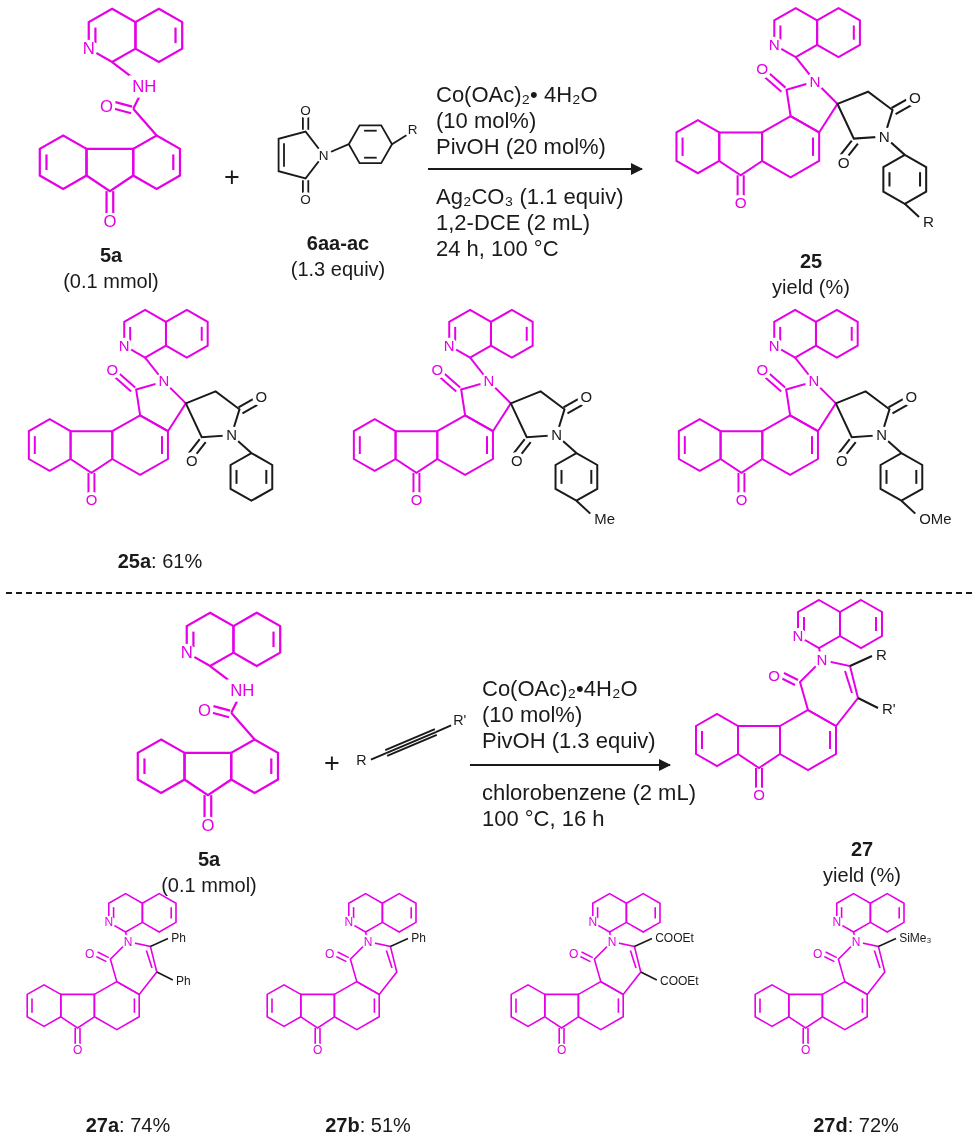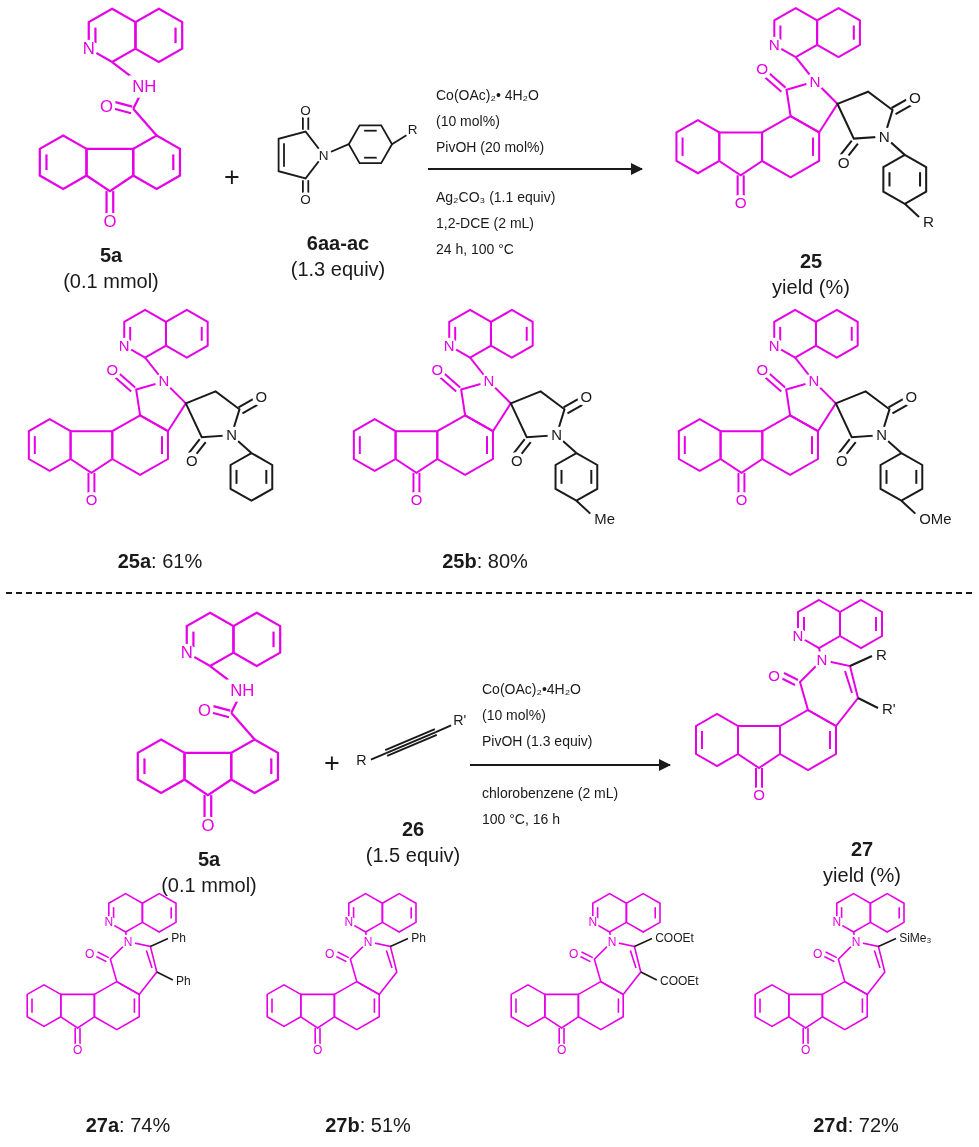--- a/index.html
+++ b/index.html
@@ -2,21 +2,21 @@
 <html><head>
 <meta charset="utf-8">
 <style>
   html,body { margin:0; padding:0; background:#ffffff; }
   #canvas {
     position:relative; width:979px; height:1147px; background:#ffffff;
     font-family:"Liberation Sans", sans-serif; color:#1a1a1a; overflow:hidden;
   }
   .struct { position:absolute; }
   svg text { font-family:"Liberation Sans", sans-serif; font-size:15px; }
-  .cond { position:absolute; font-size:14px; line-height:26px; white-space:nowrap; }
+  .cond { position:absolute; font-size:22px; line-height:26px; white-space:nowrap; }
   .cap  { position:absolute; text-align:center; font-size:20px; line-height:26px; }
   .cap b { font-weight:bold; }
   .plus { position:absolute; font-size:27px; line-height:27px; }
   .arrow { position:absolute; height:2px; background:#1a1a1a; }
   .arrow::after {
     content:""; position:absolute; right:-1px; top:-5px; width:0; height:0;
     border-left:12px solid #1a1a1a; border-top:6px solid transparent; border-bottom:6px solid transparent;
   }
   .divider { position:absolute; border-top:2px dashed #1a1a1a; }
 </style>
@@ -223,23 +223,20 @@
     <circle cx="228" cy="132" r="9" fill="#ffffff"></circle>
     <text x="120" y="47" text-anchor="middle" fill="#e600e6">N</text>
     <text x="160" y="83" text-anchor="middle" fill="#e600e6">N</text>
     <text x="108" y="71" text-anchor="middle" fill="#e600e6">O</text>
     <text x="87" y="202" text-anchor="middle" fill="#e600e6">O</text>
     <text x="258" y="99" text-anchor="middle" fill="#1a1a1a">O</text>
     <text x="188" y="163" text-anchor="middle" fill="#1a1a1a">O</text>
     <text x="228" y="137" text-anchor="middle" fill="#1a1a1a">N</text>
     <text x="266" y="221" text-anchor="start" fill="#1a1a1a">Me</text>
   </svg>
-  <div class="cap" style="left:330px; top:548px; width:310px">
-    <b>25b</b><span>: </span><span>80%</span>
-  </div>
 
   <svg class="struct" style="left:655px; top:304px" width="310" viewBox="0 0 312 235">
     <use href="#mol25"></use>
     <line x1="248" y1="198" x2="262" y2="211" stroke="#1a1a1a" stroke-width="2"></line>
     <circle cx="120" cy="42" r="8" fill="#ffffff"></circle>
     <circle cx="160" cy="78" r="9" fill="#ffffff"></circle>
     <circle cx="108" cy="66" r="9" fill="#ffffff"></circle>
     <circle cx="87" cy="197" r="8" fill="#ffffff"></circle>
     <circle cx="258" cy="94" r="9" fill="#ffffff"></circle>
     <circle cx="188" cy="158" r="9" fill="#ffffff"></circle>
@@ -272,24 +269,20 @@
     <span>(0.1 mmol)</span>
   </div>
 
   <div class="plus" style="left:324px; top:750px">+</div>
 
   <svg class="struct" style="left:348px; top:712px" width="126" viewBox="0 0 132 70">
     <use href="#molalk"></use>
     <text x="14" y="56" text-anchor="middle" fill="#1a1a1a">R</text>
     <text x="117" y="14" text-anchor="middle" fill="#1a1a1a">R'</text>
   </svg>
-  <div class="cap" style="left:338px; top:816px; width:150px">
-    <b>26</b><br>
-    <span>(1.5 equiv)</span>
-  </div>
 
   <div class="cond" style="left:482px; top:676px">
     <div>Co(OAc)₂•4H₂O</div>
     <div>(10 mol%)</div>
     <div>PivOH (1.3 equiv)</div>
   </div>
   <div class="arrow" style="left:470px; top:764px; width:200px"></div>
   <div class="cond" style="left:482px; top:780px">
     <div>chlorobenzene (2 mL)</div>
     <div>100 °C, 16 h</div>

